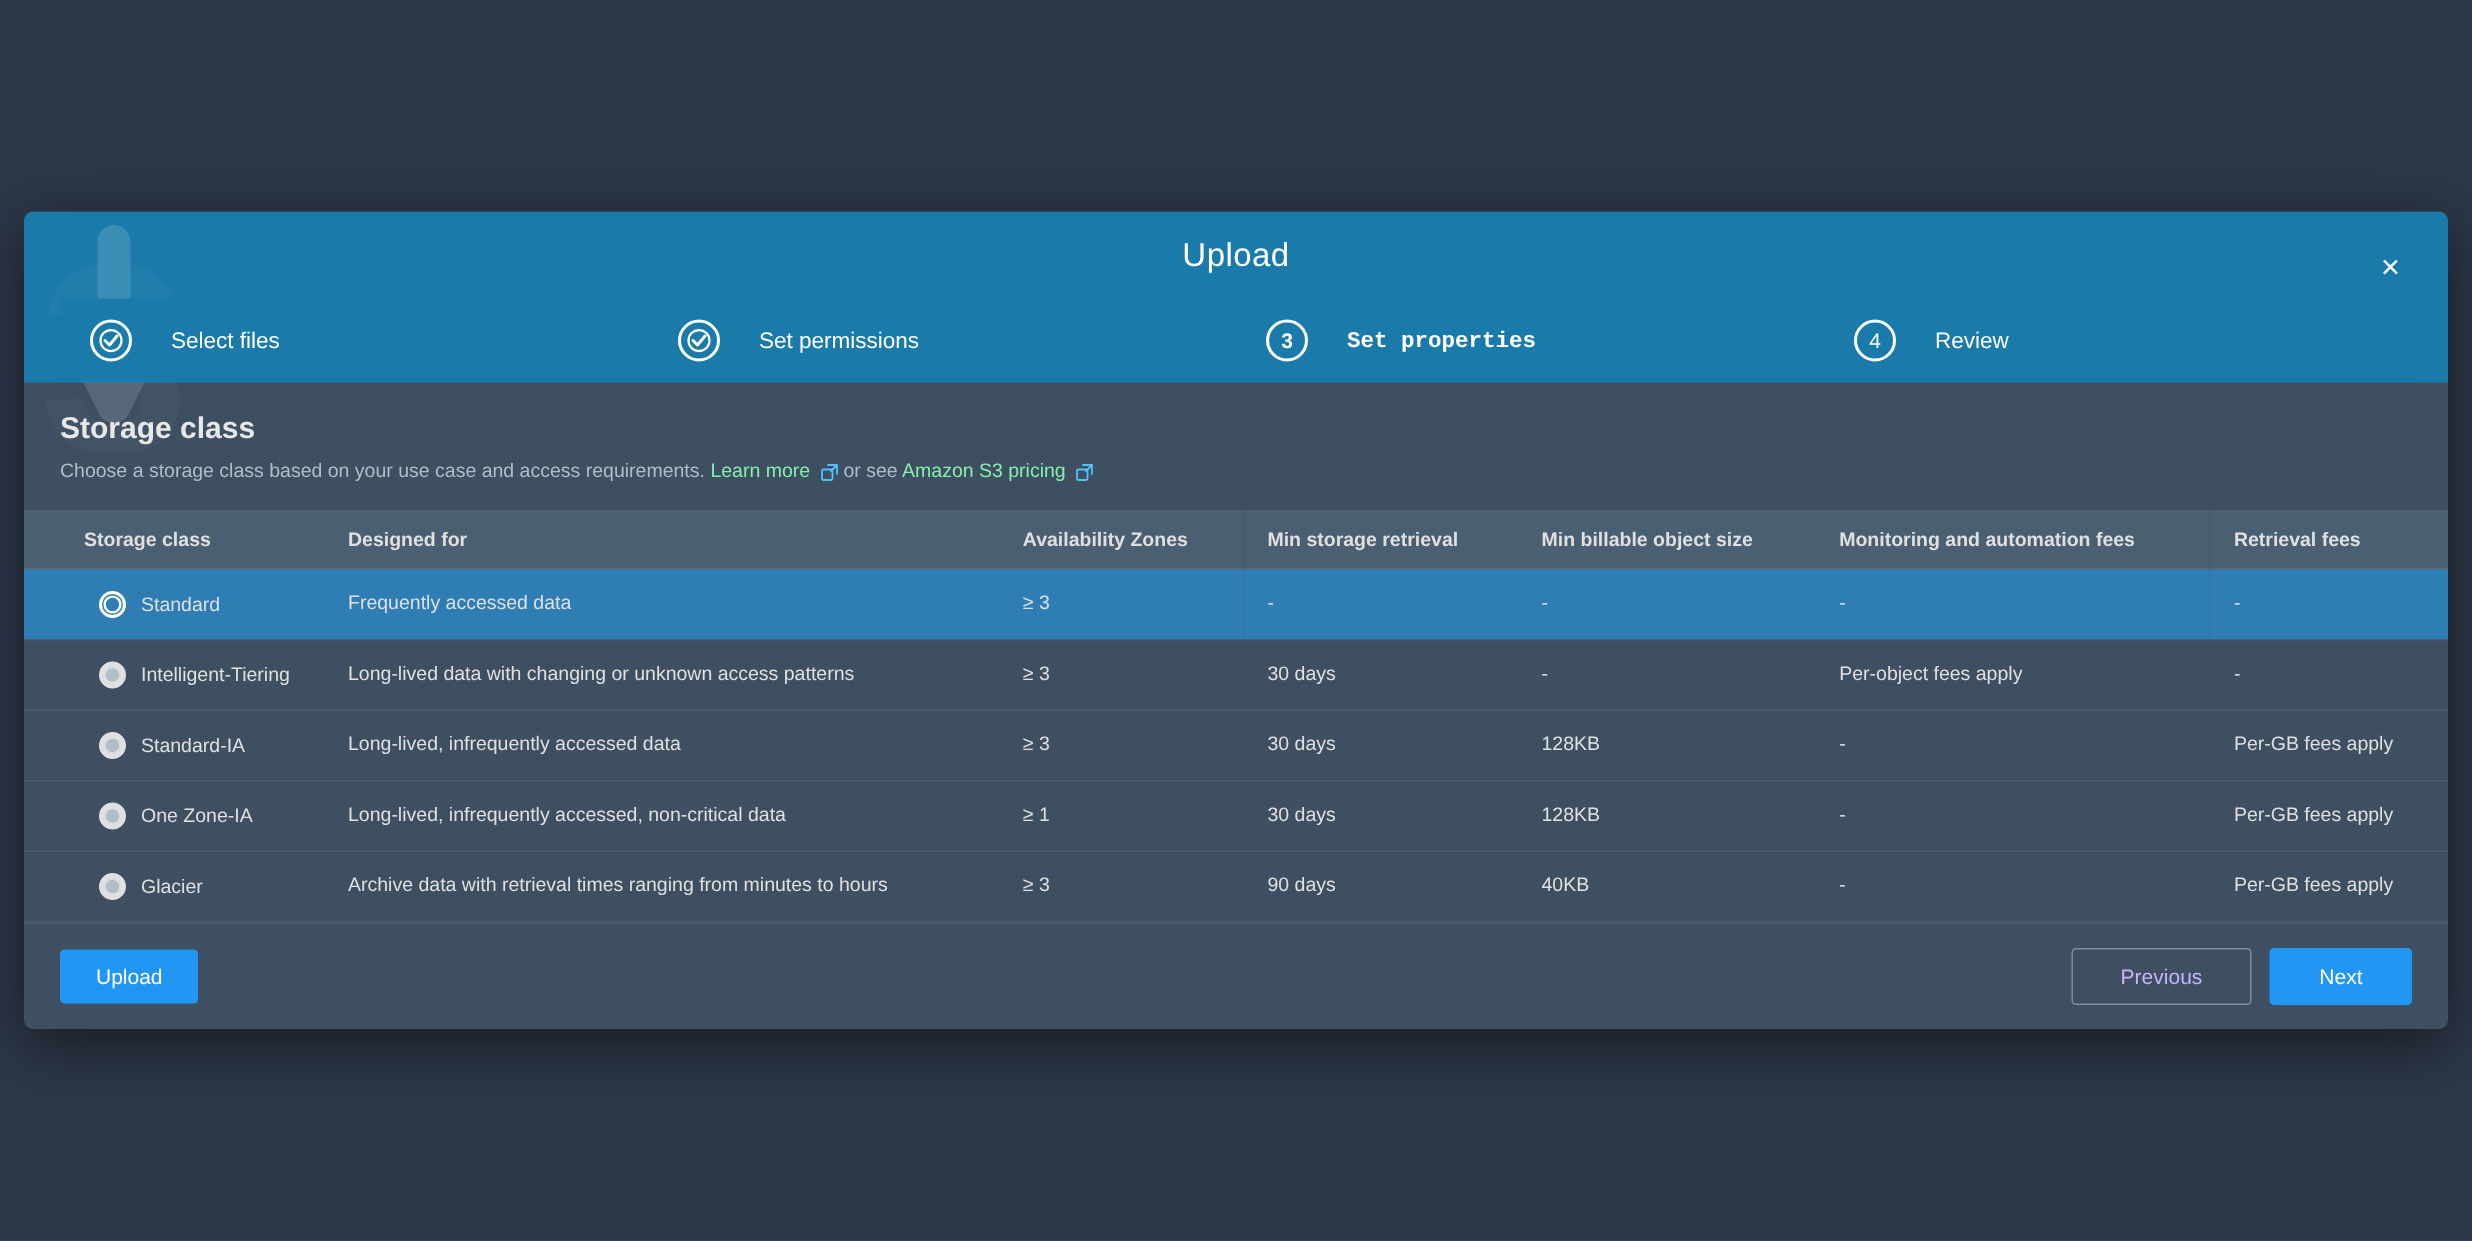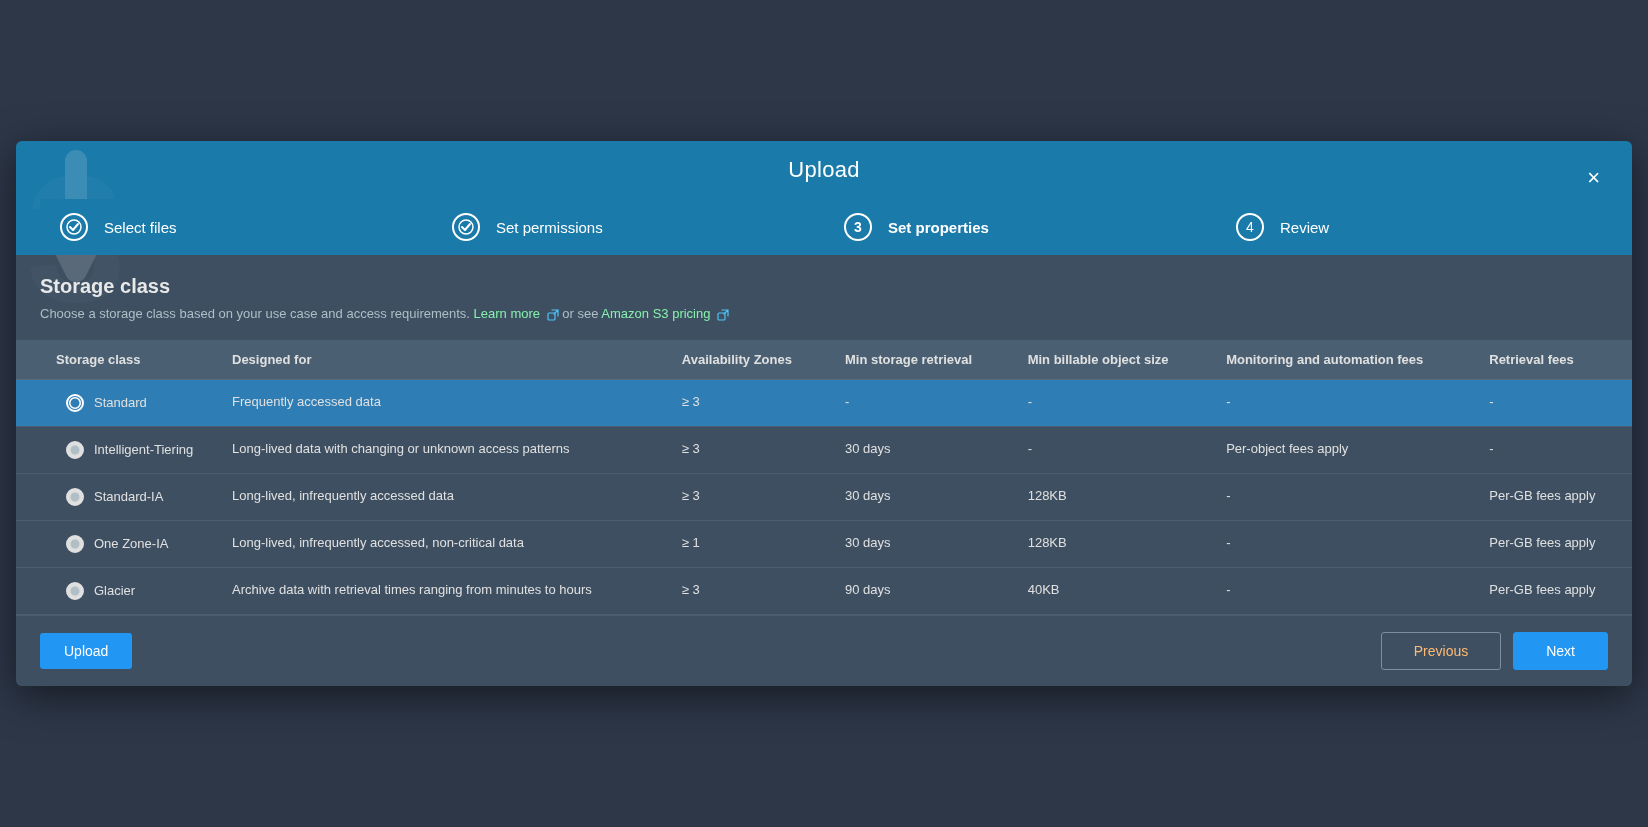--- a/index.html
+++ b/index.html
@@ -57,21 +57,21 @@
       display: flex;
       align-items: center;
       padding: 0 0 0 0;
       background: #1a7aaa;
       position: relative;
       overflow: hidden;
     }
     .step {
       display: flex;
       align-items: center;
-      gap: 16px;
+      gap: 26px;
       padding: 14px 30px 14px 20px;
       color: #fff;
       flex: 1;
       position: relative;
     }
     .step-icon {
       width: 28px;
       height: 28px;
       border-radius: 50%;
       border: 2px solid #fff;
@@ -207,21 +207,21 @@
       border-radius: 3px;
       font-size: 14px;
       cursor: pointer;
     }
     .footer-right {
       display: flex;
       gap: 12px;
     }
     .btn-previous {
       background: transparent;
-      color: #fdba74;
+      color: #c4b5fd;
       border: 1px solid #7a8fa0;
       padding: 10px 32px;
       border-radius: 3px;
       font-size: 14px;
       cursor: pointer;
     }
     .btn-next {
       background: #2196f3;
       color: #fff;
       border: 1px solid #2196f3;
@@ -273,21 +273,21 @@
             <path d="M4 8 L7 11 L12 5" stroke="#fff" stroke-width="2" fill="none" stroke-linecap="round" stroke-linejoin="round"></path>
           </svg>
         </div>
         <span class="step-label">Set permissions</span>
       </div>
 
       <div class="step">
         <div class="step-icon" style="font-weight:600;">
           <span>3</span>
         </div>
-        <span class="step-label" style="font-weight:600;">Set properties</span>
+        <span class="step-label" style="font-weight:600;font-family:Liberation Mono, monospace;">Set properties</span>
       </div>
 
       <div class="step">
         <div class="step-icon">
           <span>4</span>
         </div>
         <span class="step-label">Review</span>
       </div>
     </div>
   </div>

